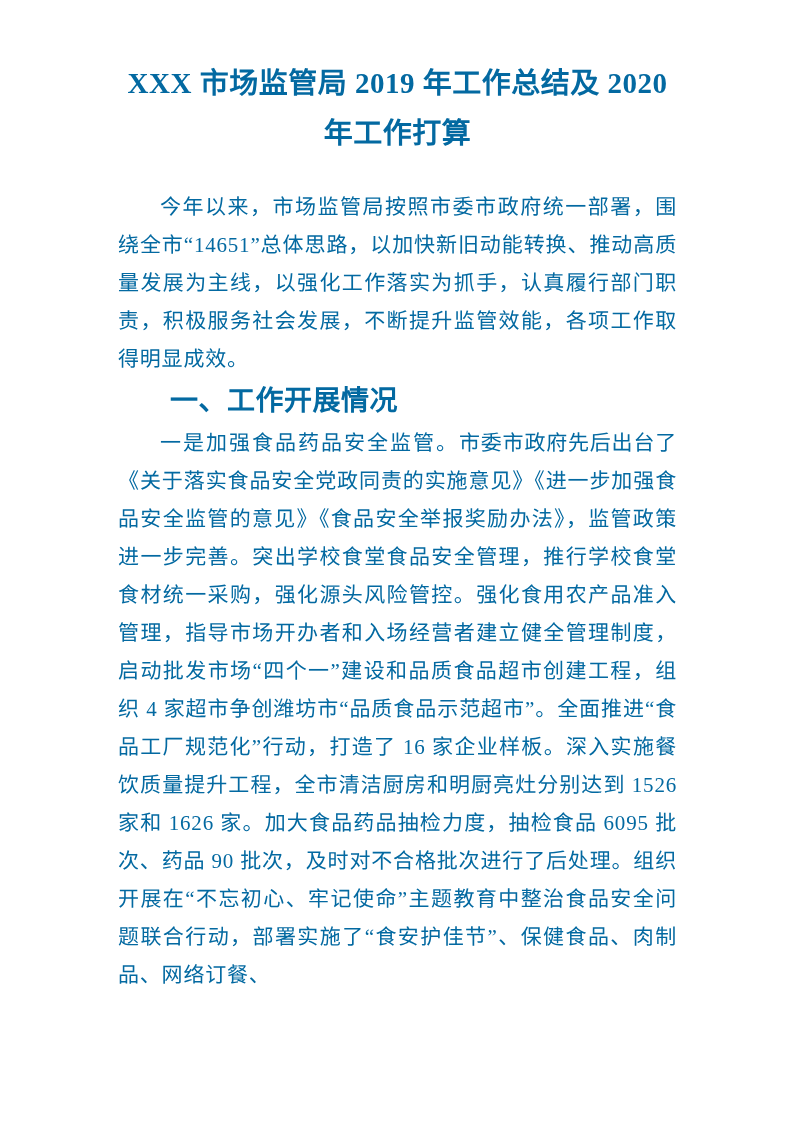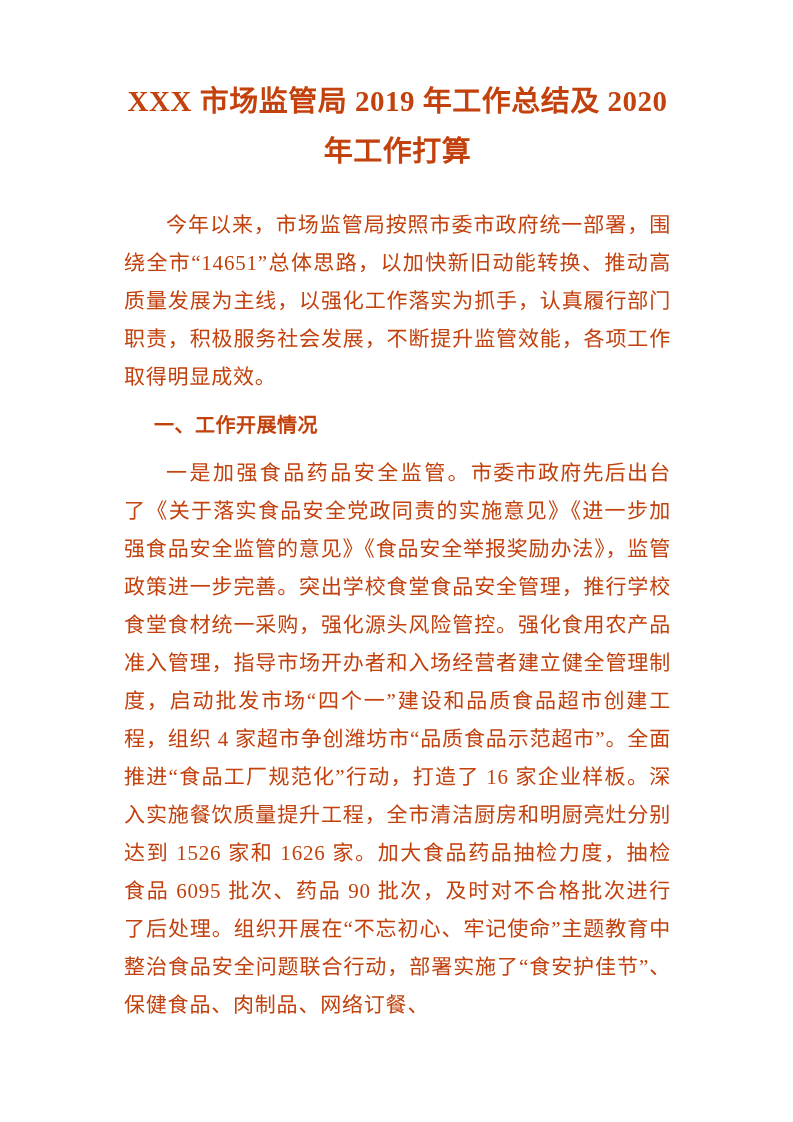--- a/index.html
+++ b/index.html
@@ -6,46 +6,46 @@
     margin: 0;
     padding: 0;
     background: #ffffff;
   }
   .page {
     position: relative;
     width: 793px;
     height: 1122px;
     margin: 0 auto;
     background: #ffffff;
-    color: #c2410c;
+    color: #0369a1;
     box-sizing: border-box;
-    padding: 76px 112px 0 114px;
+    padding: 58px 112px 0 114px;
     overflow: hidden;
     font-family: "Liberation Serif", "DejaVu Serif", serif;
   }
   .doc-title {
     font-size: 29px;
     font-weight: bold;
     line-height: 50px;
     text-align: center;
     margin: 0 0 30px 0;
     letter-spacing: 0.5px;
     font-family: "Liberation Serif", "DejaVu Serif", serif;
   }
   .body-para {
     font-size: 21px;
     line-height: 38px;
-    margin: 10px;
+    margin: 4px;
     text-indent: 2em;
     text-align: justify;
     letter-spacing: 0.8px;
     font-family: "Liberation Serif", "DejaVu Serif", serif;
   }
   .section-heading {
-    font-size: 20px;
+    font-size: 28px;
     font-weight: bold;
     line-height: 38px;
     margin: 0;
     text-indent: 2em;
     letter-spacing: 0.5px;
     font-family: Liberation Serif, serif;
   }
   .lead-bold {
     font-weight: normal;
     letter-spacing: 2px;

